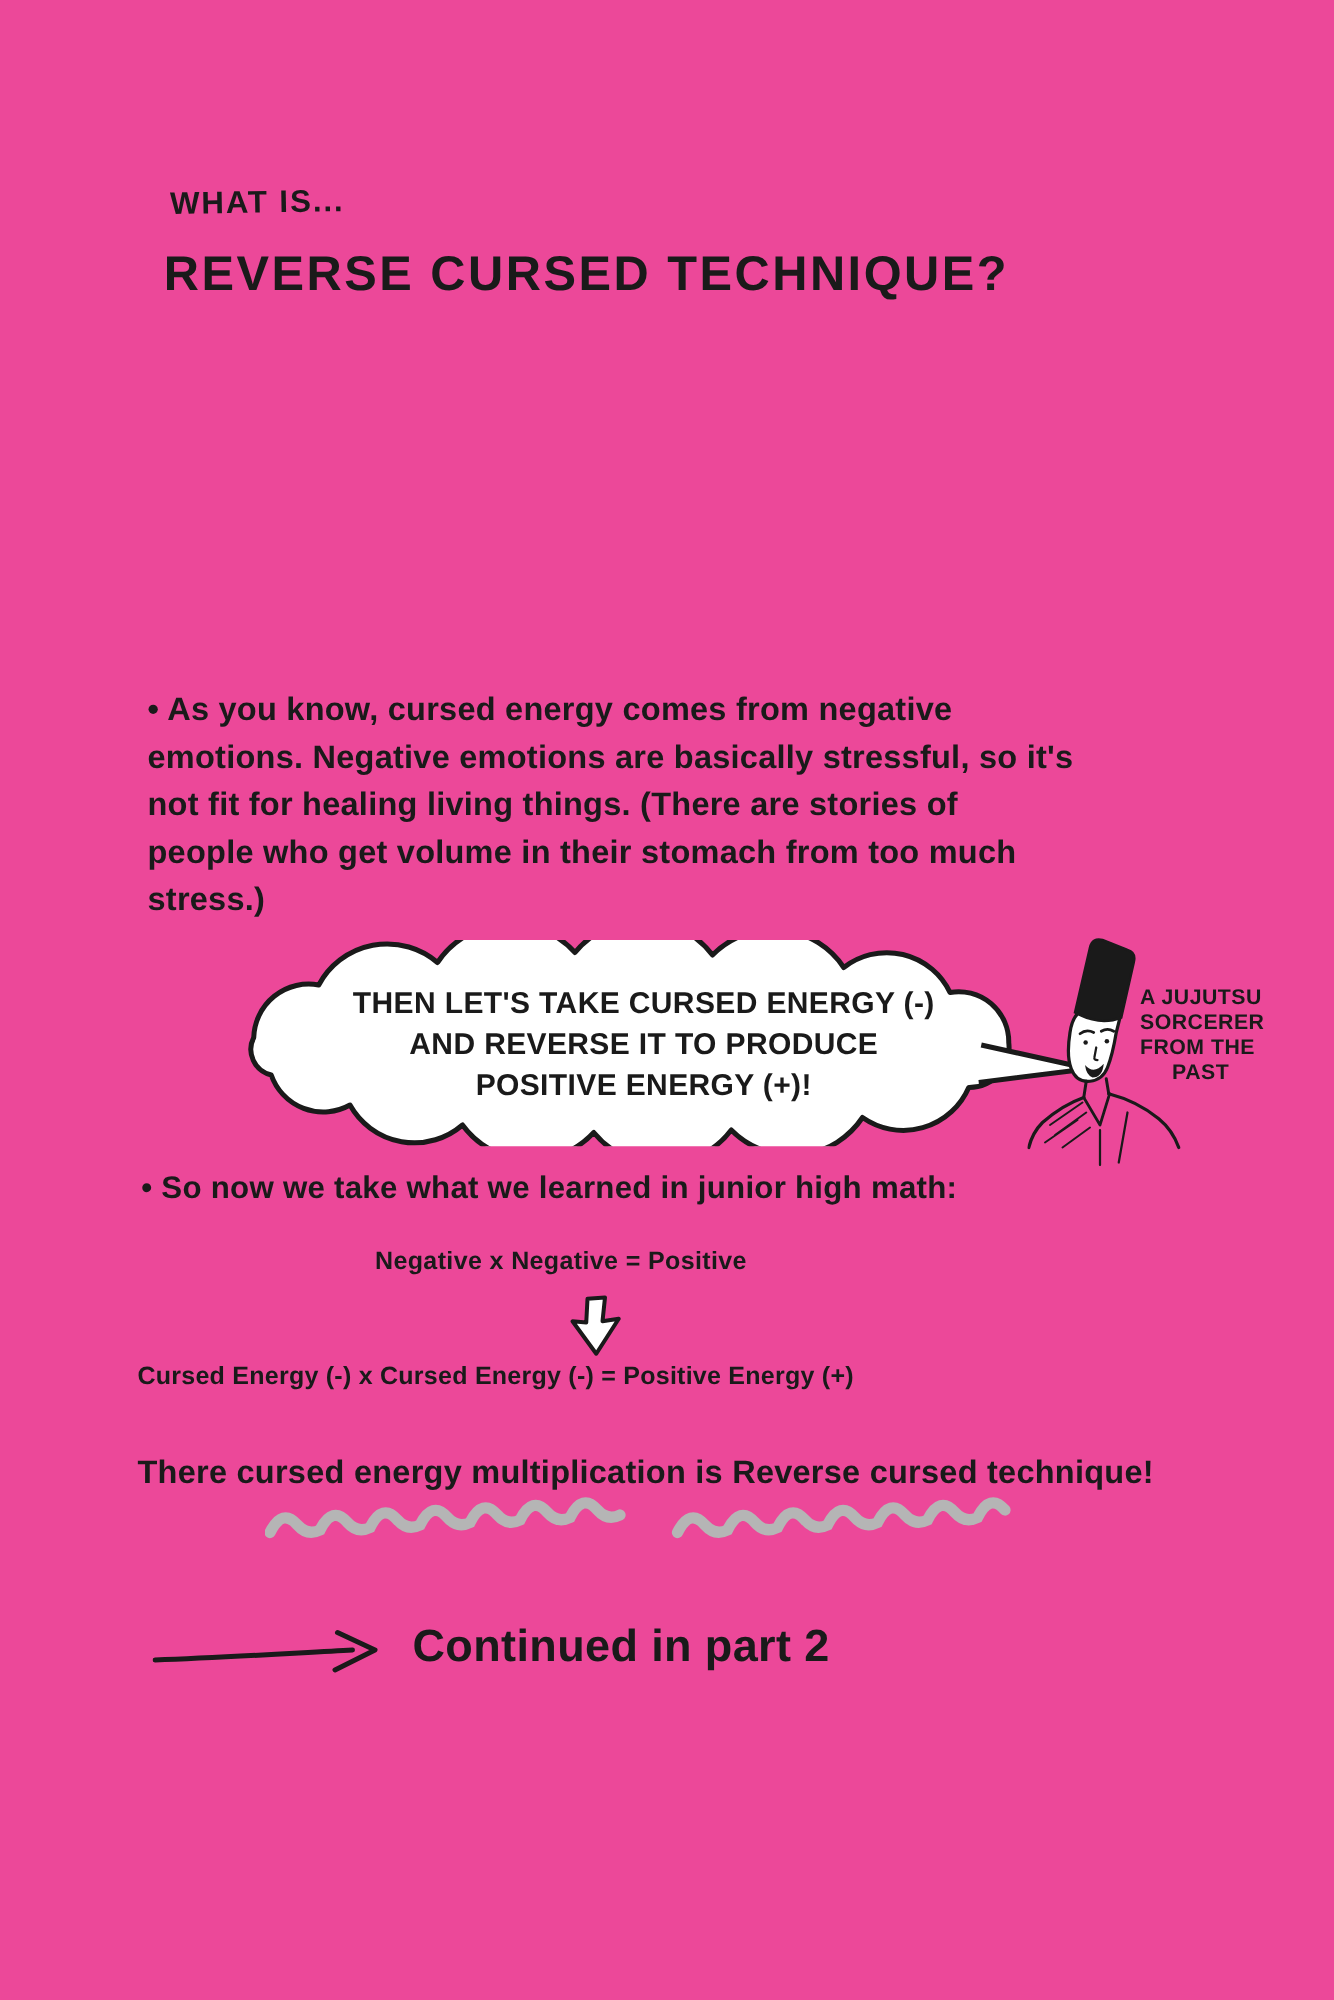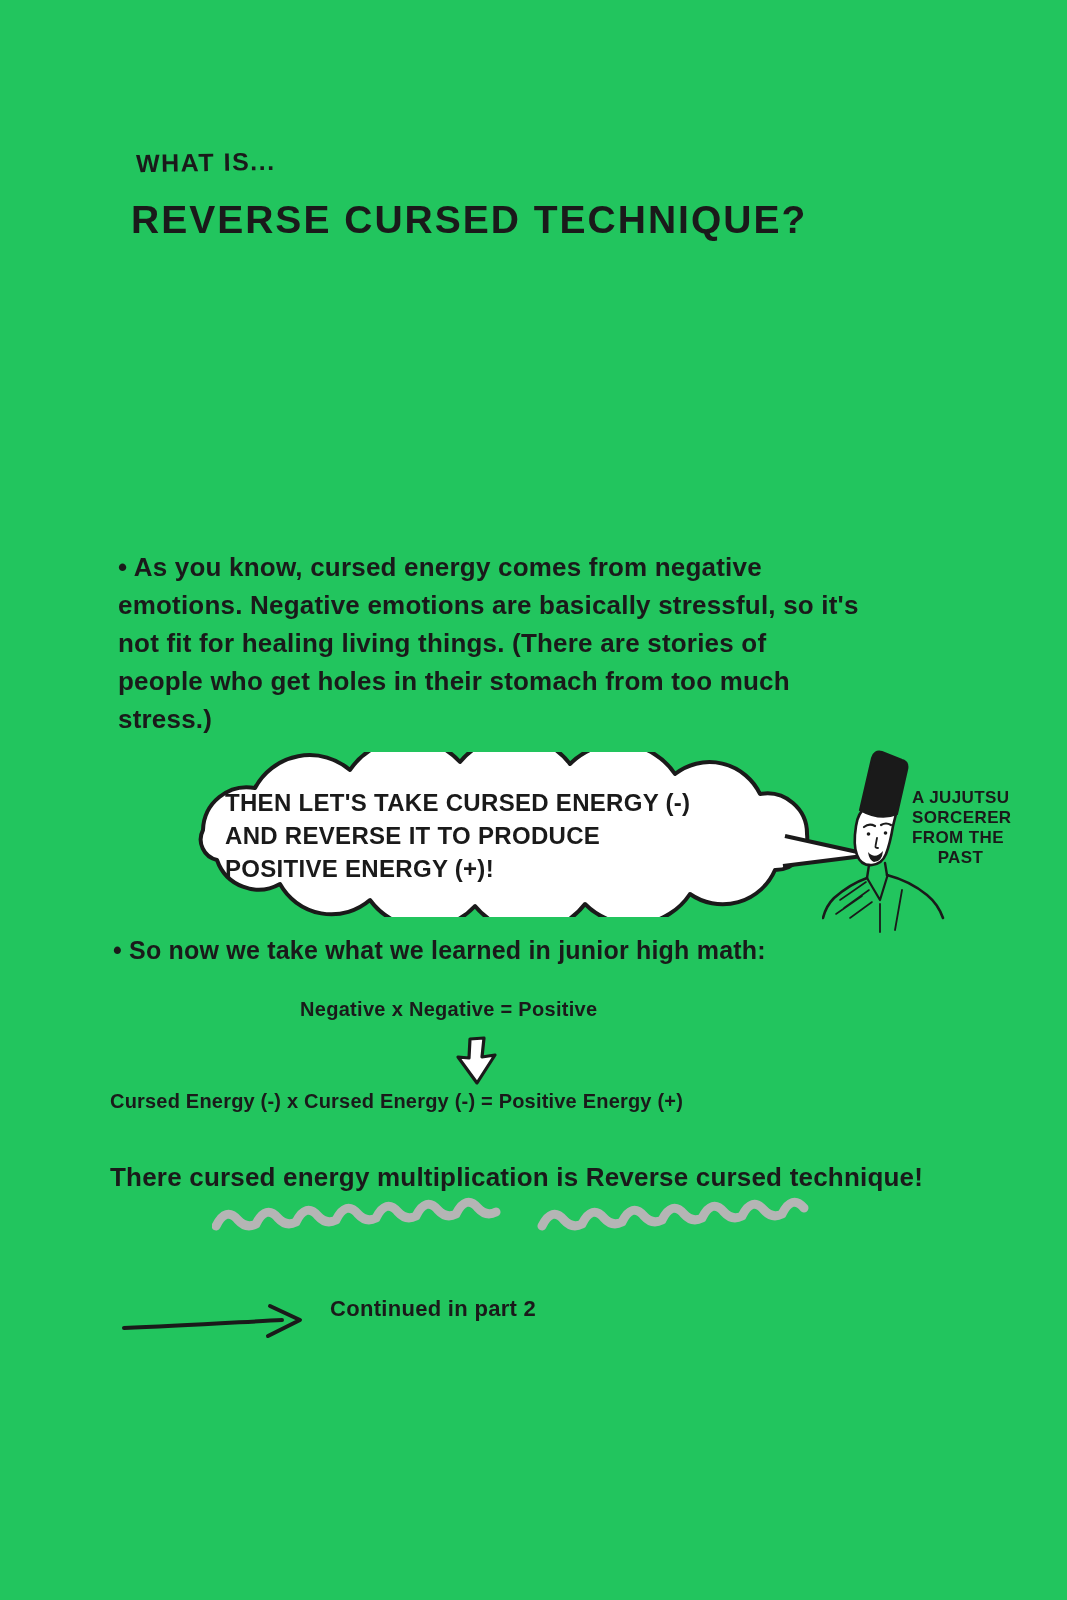--- a/index.html
+++ b/index.html
@@ -1,19 +1,19 @@
 <!DOCTYPE html>
 <html><head>
 <meta charset="utf-8">
 <style>
   html,body{margin:0;padding:0;background:#e8e8e8;}
   .page{
     position:relative;
     width:1067px;height:1600px;
-    background:#22c55e;
+    background:#ec4899;
     font-family:"Liberation Sans", sans-serif;
     color:#1a1a1a;
     overflow:hidden;
   }
   .abs{position:absolute;}
   .prewrap{white-space:pre-wrap;}
   .nowrap{white-space:nowrap;}
 
   .kicker{
     left:136px;top:148px;
@@ -28,21 +28,21 @@
     left:140px;top:342px;
     font-size:26px;font-weight:700;line-height:40px;letter-spacing:.2px;
   }
   .para2{
     left:118px;top:548px;
     font-size:26px;font-weight:700;line-height:38px;letter-spacing:.2px;
   }
   .bubble-svg{left:185px;top:752px;width:690px;height:165px;}
   .bubble-text{
     left:225px;top:786px;width:580px;
-    text-align:left;
+    text-align:center;
     font-size:24px;font-weight:700;line-height:33px;letter-spacing:.3px;
   }
   .sorcerer-svg{left:822px;top:748px;width:125px;height:185px;}
   .caption{
     left:912px;top:788px;
     font-size:17px;font-weight:700;line-height:20px;letter-spacing:.4px;
   }
   .math-intro{
     left:113px;top:936px;
     font-size:25px;font-weight:700;letter-spacing:.2px;
@@ -57,35 +57,35 @@
     font-size:20px;font-weight:700;letter-spacing:.2px;
   }
   .conclusion{
     left:110px;top:1162px;
     font-size:26px;font-weight:700;letter-spacing:.2px;
   }
   .squiggle-svg{left:212px;top:1196px;width:612px;height:42px;}
   .cont-arrow-svg{left:122px;top:1302px;width:200px;height:40px;}
   .continued{
     left:330px;top:1296px;
-    font-size:22px;font-weight:700;letter-spacing:.3px;
+    font-size:36px;font-weight:700;letter-spacing:.3px;
   }
 </style>
 </head>
 <body>
 
 <div class="page">
 
   <div class="abs kicker nowrap">WHAT IS...</div>
   <div class="abs title nowrap">REVERSE CURSED TECHNIQUE?</div>
 
   <div class="abs para2 prewrap">• As you know, cursed energy comes from negative
 emotions. Negative emotions are basically stressful, so it's
 not fit for healing living things. (There are stories of
-people who get holes in their stomach from too much
+people who get volume in their stomach from too much
 stress.)</div>
 
   <svg class="abs bubble-svg" viewBox="0 0 690 165" fill="none" xmlns="http://www.w3.org/2000/svg">
     <path d="M18 78
              A 44 44 0 0 1 70 36
              A 62 62 0 0 1 165 18
              A 70 70 0 0 1 275 10
              A 70 70 0 0 1 385 12
              A 68 68 0 0 1 490 22
              A 56 56 0 0 1 575 42

